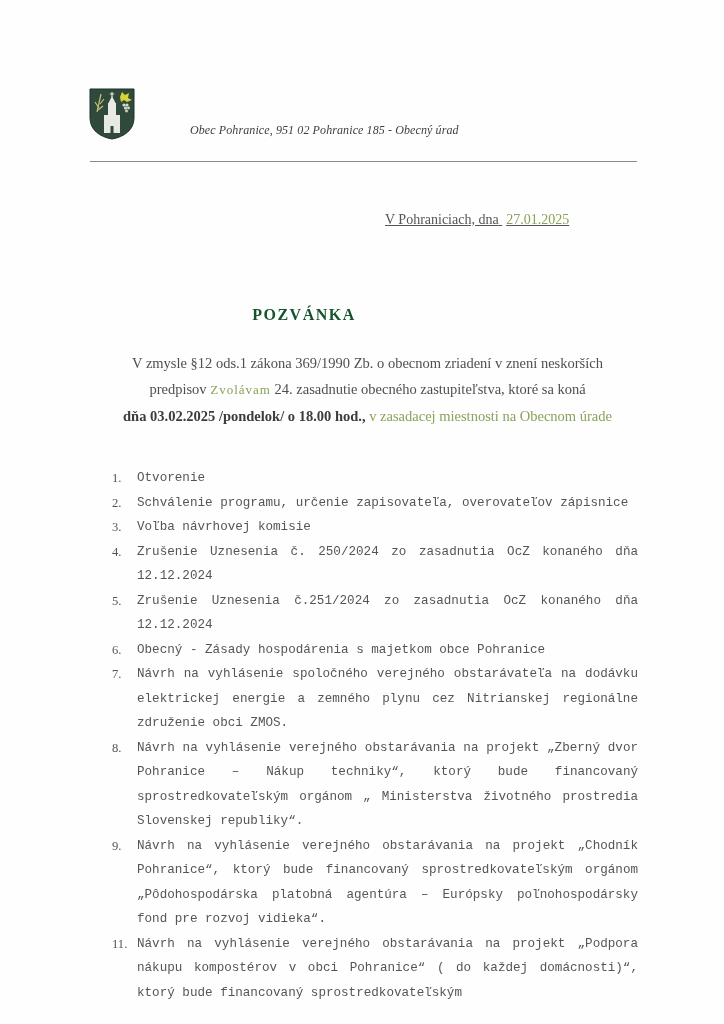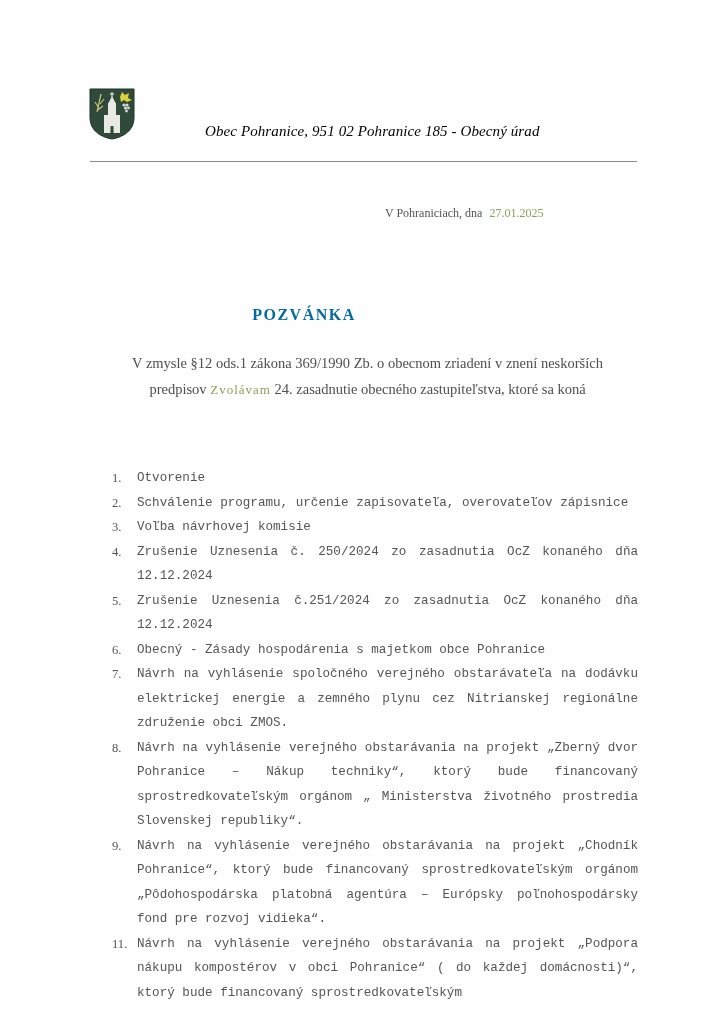--- a/index.html
+++ b/index.html
@@ -2,29 +2,29 @@
 <html><head>
   <meta charset="utf-8">
   <style>
     html, body { margin: 0; padding: 0; }
     body {
       width: 724px; height: 1024px; background: #fefefe; position: relative; overflow: hidden;
       font-family: "Liberation Serif", "DejaVu Serif", serif; color: #4a4a4a;
     }
     .crest { position: absolute; left: 89px; top: 88px; width: 46px; height: 52px; }
     .letterhead {
-      position: absolute; left: 205px; top: 123px; font-style: italic; font-size: 15px;
-      color: #000000; letter-spacing: 0.1px; white-space: nowrap;
+      position: absolute; left: 190px; top: 123px; font-style: italic; font-size: 12px;
+      color: #404040; letter-spacing: 0.1px; white-space: nowrap;
     }
     .rule { position: absolute; left: 90px; top: 161px; width: 547px; height: 1px; background: #8a8a8a; }
-    .dateline { position: absolute; left: 385px; top: 206px; font-size: 12px; color: #555; white-space: nowrap; }
+    .dateline { position: absolute; left: 385px; top: 212px; font-size: 14px; color: #555; white-space: nowrap; text-decoration: underline; }
     .dateline .date { color: #8aa25a; margin-left: 4px; }
     .title {
       position: absolute; left: 0; width: 608px; top: 306px; text-align: center;
-      font-size: 16px; font-weight: bold; letter-spacing: 1.5px; color: #0369a1;
+      font-size: 16px; font-weight: bold; letter-spacing: 1.5px; color: #14532d;
     }
     .intro { position: absolute; left: 95px; width: 545px; top: 330px; text-align: center; font-size: 14.5px; line-height: 26px; color: #4f4f4f; margin-top: 20px; }
     .intro .line { display: block; white-space: nowrap; }
     .green { color: #8aa25a; }
     .zvolavam { color: #8aa25a; font-size: 13px; letter-spacing: 1px; }
     .bold { font-weight: bold; color: #3c3c3c; }
     .agenda { position: absolute; left: 112px; top: 466px; width: 526px; font-size: 12.6px; color: #555; }
     .item { display: flex; line-height: 24.5px; }
     .num { width: 25px; flex: 0 0 25px; }
     .txt { flex: 1; text-align: justify; font-family: Liberation Mono, monospace; }
@@ -64,20 +64,21 @@
 <div class="dateline">
   <span>V Pohraniciach, dna</span>
   <span class="date">27.01.2025</span>
 </div>
 
 <div class="title">POZVÁNKA</div>
 
 <div class="intro">
   <span class="line">V zmysle §12 ods.1 zákona 369/1990 Zb.  o obecnom zriadení  v znení neskorších</span>
   <span class="line"><span>predpisov </span><span class="zvolavam">Zvolávam</span><span>  24.   zasadnutie obecného zastupiteľstva, ktoré sa koná</span></span>
+  <span class="line"><span class="bold">dňa 03.02.2025 /pondelok/  o 18.00 hod.,</span><span class="green"> v  zasadacej miestnosti na Obecnom úrade</span></span>
 </div>
 
 <div class="agenda">
   <div class="item">
       <span class="num">1.</span>
       <span class="txt">Otvorenie</span>
     </div>
   <div class="item">
       <span class="num">2.</span>
       <span class="txt">Schválenie programu, určenie  zapisovateľa, overovateľov zápisnice</span>

